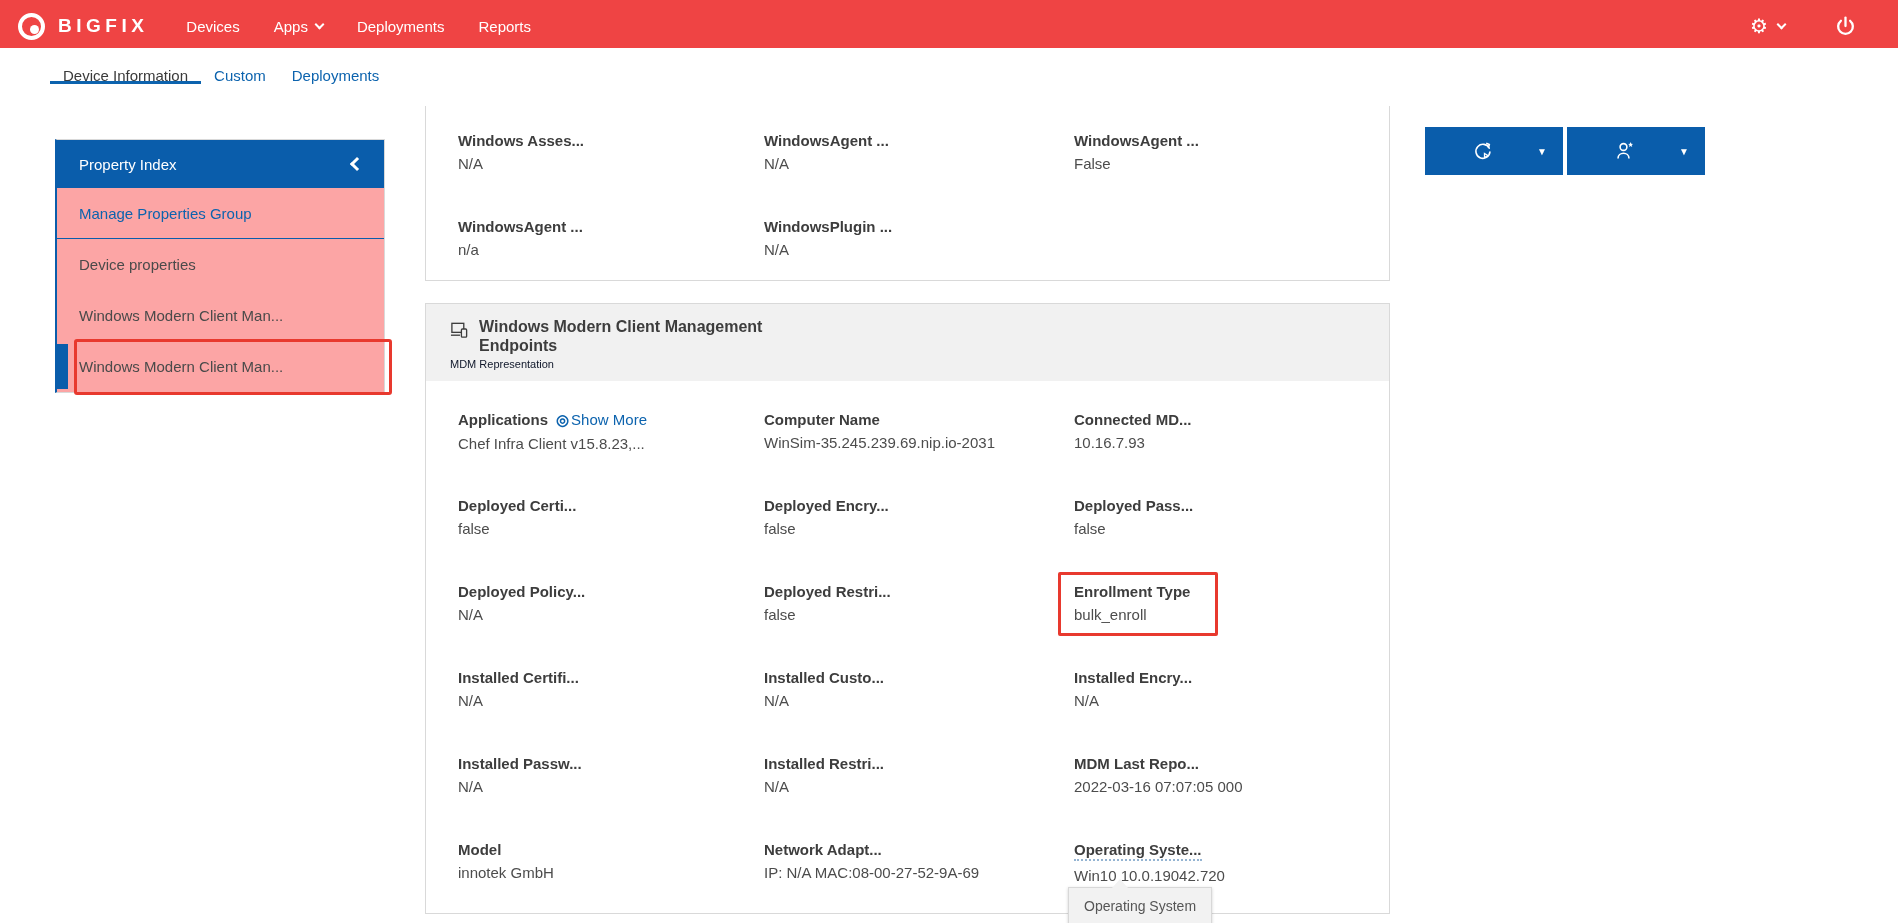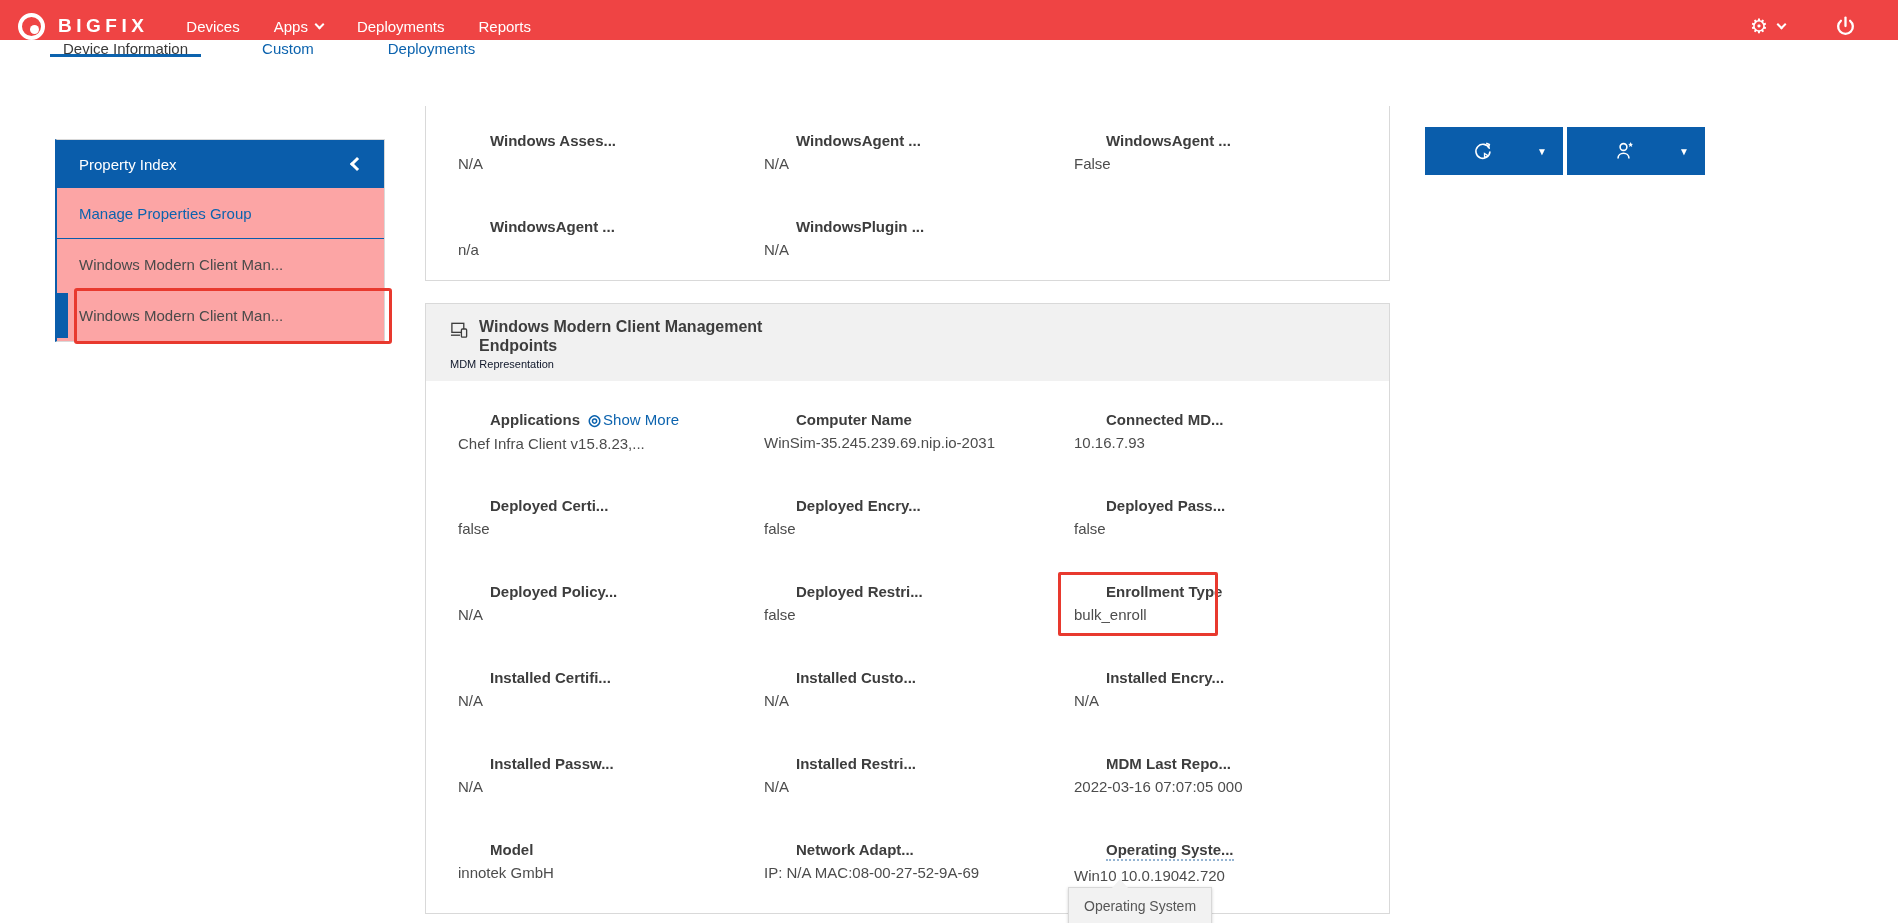--- a/index.html
+++ b/index.html
@@ -23,22 +23,22 @@
   .chev { width:7px; height:7px; border-right:2px solid #fff; border-bottom:2px solid #fff;
     transform:rotate(45deg); margin-top:-4px; }
   .chev-left { width:10px; height:10px; border-left:3px solid #fff; border-bottom:3px solid #fff;
     transform:rotate(45deg); }
   .topbar-right { margin-left:auto; display:flex; align-items:center; gap:24px; margin-right:42px; }
   .gear-group { display:flex; align-items:center; gap:10px; cursor:pointer; }
   .gear { font-size:20px; line-height:1; }
   .power { display:flex; align-items:center; cursor:pointer; margin-left:26px; }
 
   
-  .tabsrow { position:absolute; top:40px; left:0; width:1898px; height:54px;
-    background:#fff; display:flex; align-items:flex-start; padding-left:50px; gap:48px; }
+  .tabsrow { position:absolute; top:48px; left:0; width:1898px; height:54px;
+    background:#fff; display:flex; align-items:center; padding-left:50px; }
   .tab { font-size:15px; color:#0c63ae; padding:0 13px; display:flex; align-items:center;
     position:relative; cursor:pointer; }
   .tab.active { color:#3a3a3a; }
   .tab.active::after { content:""; position:absolute; left:0; right:0; bottom:0;
     height:3px; background:#0c63ae; }
 
   
   .sidebar { position:absolute; left:55px; top:139px; width:330px; background:#fff;
     border:1px solid #d9d9d9; border-left:2px solid #0a5dab; }
   .sidebar-header { height:48px; background:#0a5dab; color:#fff; display:flex;
@@ -49,21 +49,21 @@
   .sidebar-item.link { color:#0c63ae; border-bottom:1px solid #0a5dab; }
   .sel-bar { position:absolute; left:-2px; top:3px; bottom:3px; width:13px; background:#0a5dab; }
   .red-frame { position:absolute; left:17px; right:-8px; top:-2px; bottom:-3px;
     border:3px solid #e8392e; border-radius:3px; pointer-events:none; }
 
   
   .card1 { position:absolute; left:425px; top:106px; width:965px; height:175px;
     background:#fff; border:1px solid #d9d9d9; border-top:none; padding:26px 32px 0; }
   .grid3 { display:grid; grid-template-columns:306px 310px 1fr; grid-auto-rows:86px; }
   .prop { position:relative; }
-  .prop-label { font-weight:bold; font-size:15px; color:#3d3d3d; margin-bottom:6px;margin-left:32px; }
+  .prop-label { font-weight:bold; font-size:15px; color:#3d3d3d; margin-bottom:6px; }
   .prop-value { font-size:15px; color:#4c4c4c; }
 
   .mdmcard { position:absolute; left:425px; top:303px; width:965px; height:611px;
     background:#fff; border:1px solid #d9d9d9; }
   .mdm-header { background:#f1f1f1; padding:13px 24px 11px; }
   .title-row { display:flex; gap:10px; }
   .mdm-icon { margin-top:3px; flex:0 0 auto; }
   .mdm-title { font-size:16px; font-weight:bold; color:#3d3d3d; line-height:1.2; max-width:345px; }
   .mdm-sub { font-size:11px; color:#0f172a; margin-top:3px; }
   .mdm-body { padding:30px 32px 0; }
@@ -138,20 +138,23 @@
     </div>
 </div>
 
 <div class="sidebar">
   <div class="sidebar-header">
     <span>Property Index</span>
     <span class="chev-left"></span>
   </div>
   <div class="sidebar-item link">
       <span>Manage Properties Group</span>
+    </div>
+  <div class="sidebar-item">
+      <span>Device properties</span>
     </div>
   <div class="sidebar-item">
       <span>Windows Modern Client Man...</span>
     </div>
   <div class="sidebar-item">
     <span class="sel-bar"></span>
     <span>Windows Modern Client Man...</span>
     <span class="red-frame"></span>
   </div>
 </div>

